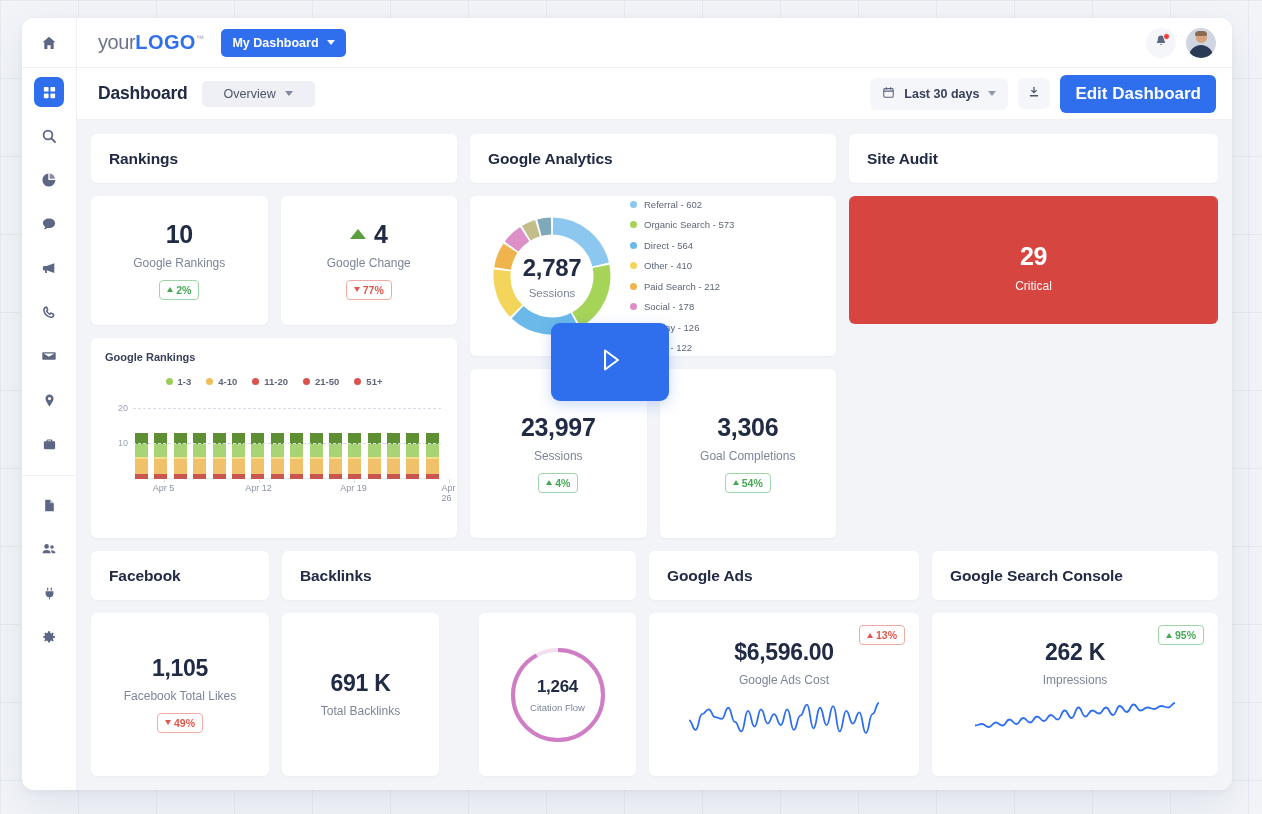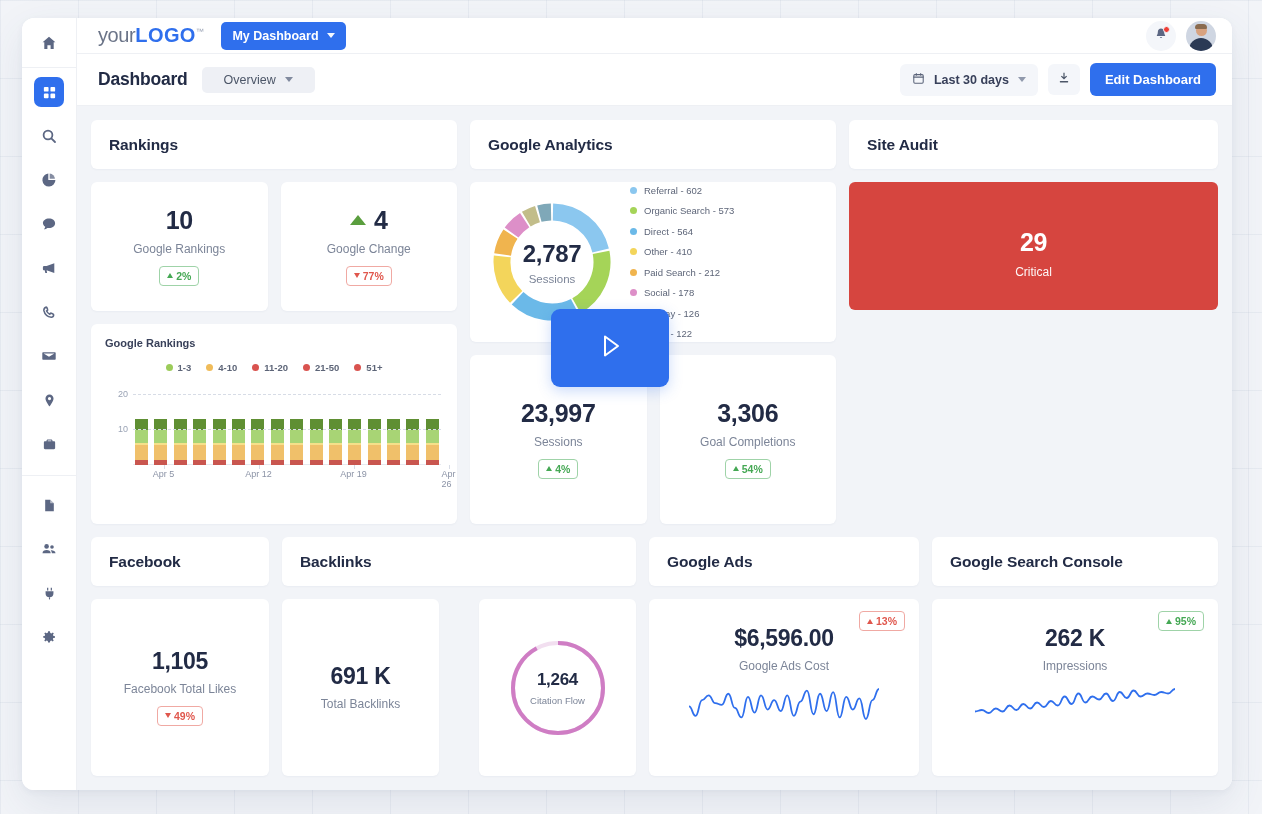--- a/index.html
+++ b/index.html
@@ -44,21 +44,21 @@
     width: 30px; height: 30px; margin-bottom: 14px;
     display: flex; align-items: center; justify-content: center;
     color: #5c6783; border-radius: 7px;
   }
   .side-ico.active { background: #2f6fed; color: #fff; }
   .side-ico svg { display: block; }
   .side-sep { width: 100%; height: 1px; background: #eef0f4; margin: 2px 0 14px; }
   
   .main { flex: 1; display: flex; flex-direction: column; min-width: 0; }
   .topbar {
-    height: 36px; border-bottom: 1px solid #eef0f4;
+    height: 50px; border-bottom: 1px solid #eef0f4;
     display: flex; align-items: center; padding: 0 16px 0 21px; background: #fff;
   }
   .logo { font-size: 20px; letter-spacing: -.4px; color: #6b7488; font-weight: 400; }
   .logo b { color: #2f6fed; font-weight: 800; letter-spacing: .4px; }
   .logo sup { font-size: 8px; color: #9aa3b5; vertical-align: super; }
   .dash-pill {
     margin-left: 18px; background: #2f6fed; color: #fff;
     font-size: 12.5px; font-weight: 600; border-radius: 5px;
     padding: 7px 11px; display: flex; align-items: center; gap: 8px; cursor: pointer;
   }
@@ -99,21 +99,21 @@
     background: #f4f6fa; border-radius: 6px; font-size: 12.5px; color: #38405a;
     font-weight: 600; padding: 8px 12px; display: flex; align-items: center;
     gap: 9px; cursor: pointer;
   }
   .range-btn .caret { border-top-color: #8a93a8; }
   .icon-btn {
     width: 32px; height: 31px; border-radius: 6px; background: #f4f6fa;
     display: flex; align-items: center; justify-content: center; color: #4c5668; cursor: pointer;
   }
   .primary-btn {
-    background: #2f6fed; color: #fff; font-size: 13px; font-weight: 600;
+    background: #2f6fed; color: #fff; font-size: 17px; font-weight: 600;
     border-radius: 6px; padding: 9px 15px; cursor: pointer; border: none;
     font-family: inherit;
   }
   
   .content {
     flex: 1; background: #f2f4f8; padding: 14px;
     display: flex; flex-direction: column; gap: 13px; overflow: hidden; position: relative;
   }
   .row { display: flex; gap: 13px; }
   .col { display: flex; flex-direction: column; gap: 13px; }

